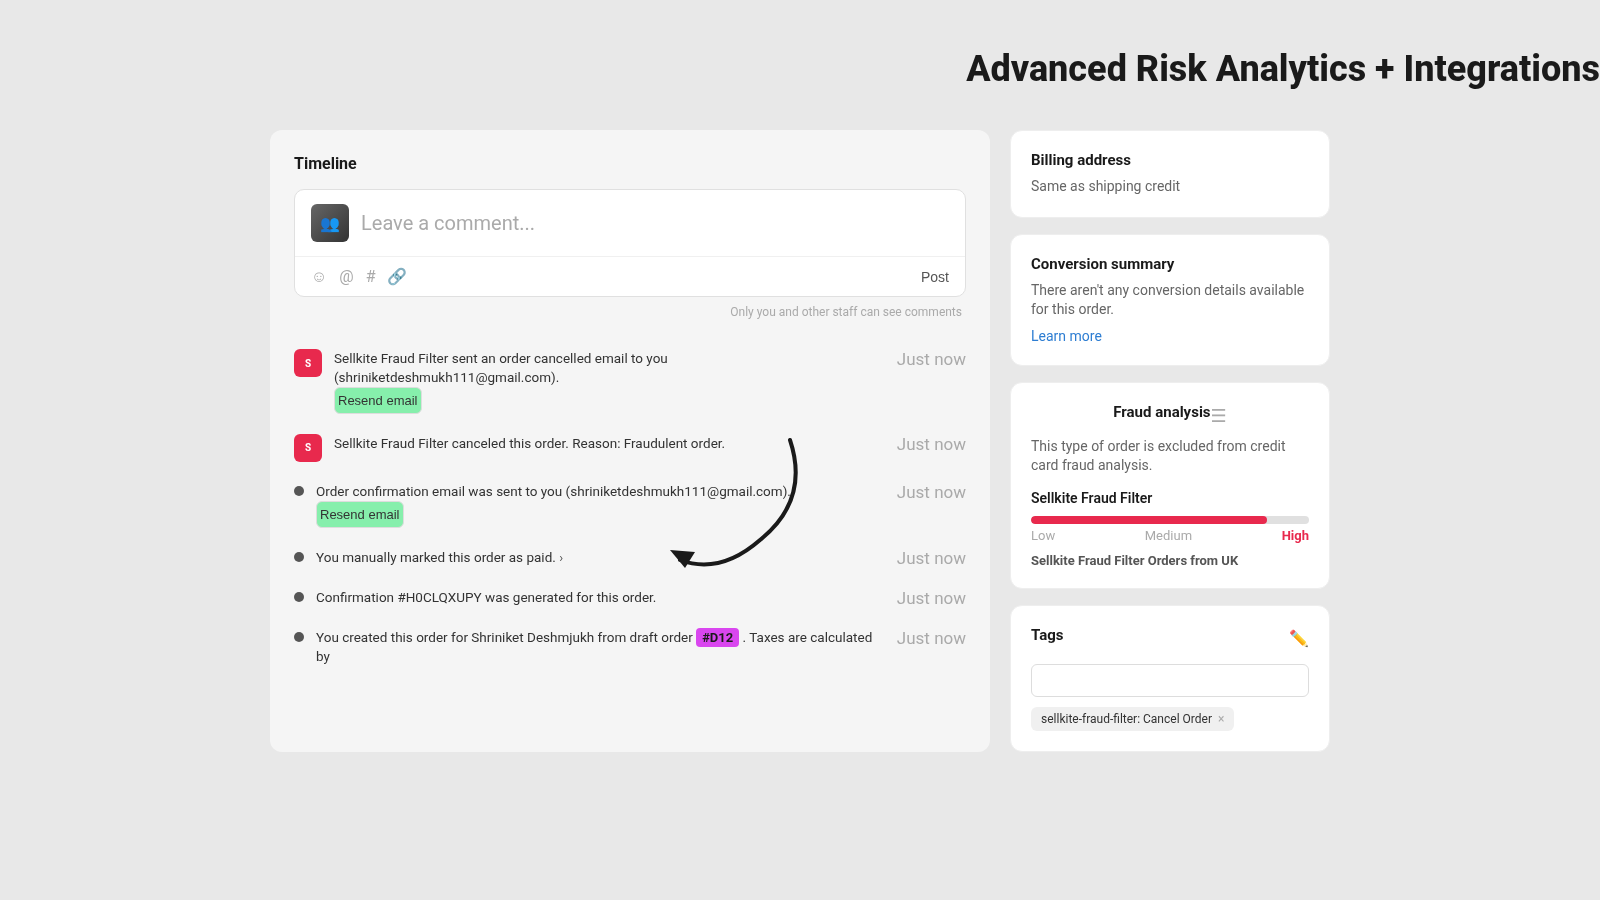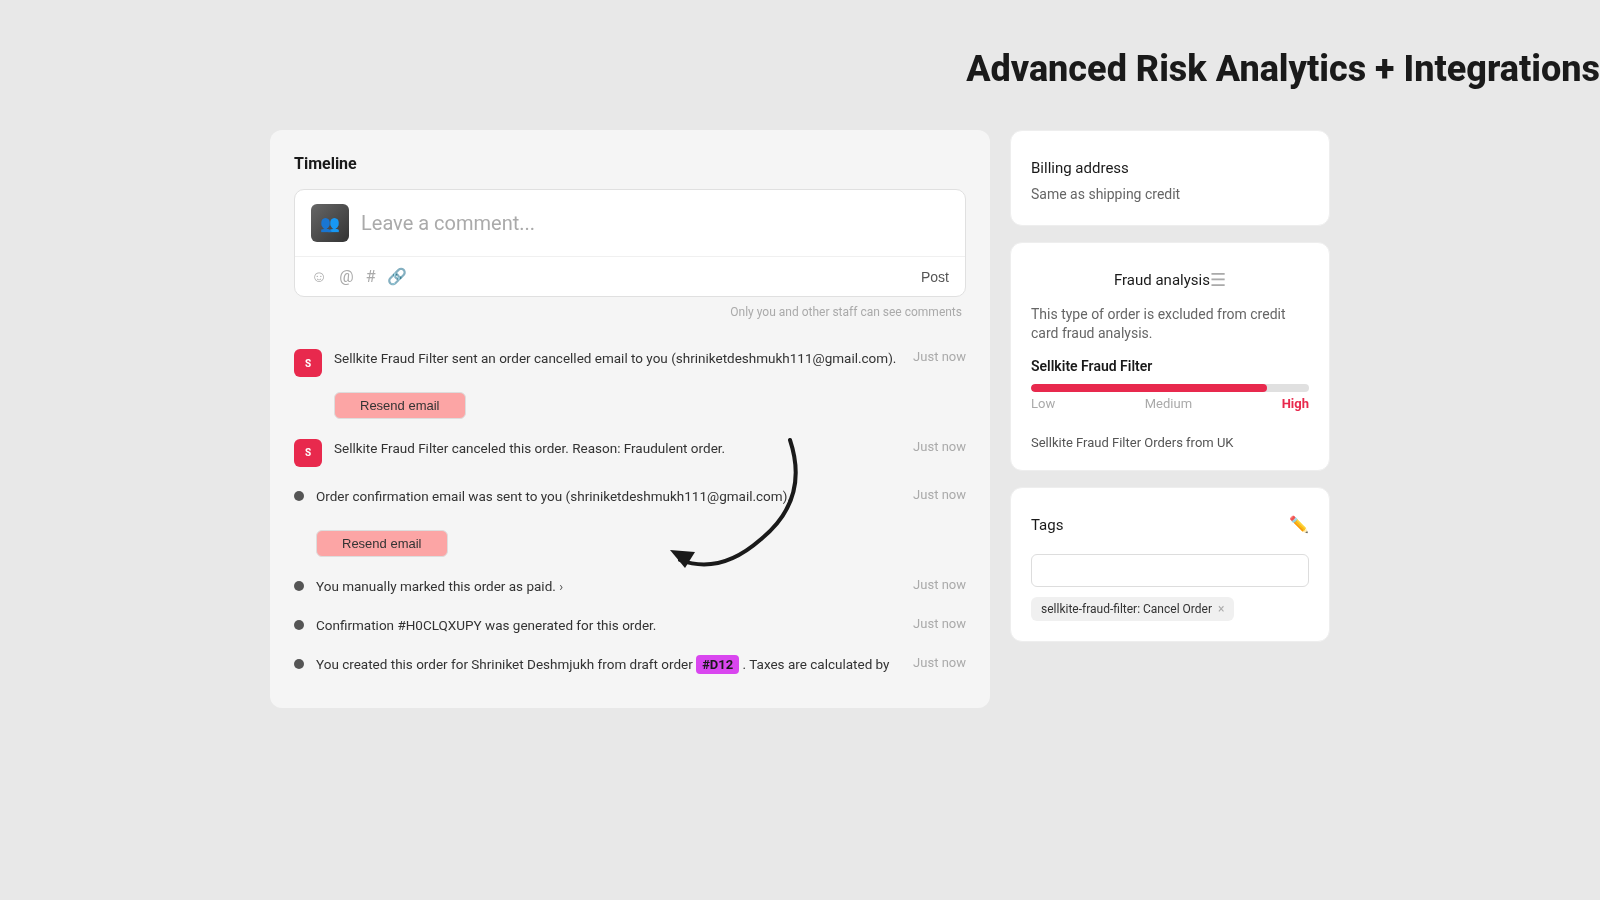--- a/index.html
+++ b/index.html
@@ -174,30 +174,30 @@
       min-width: 0;
     }
 
     .timeline-text {
       font-size: 13.5px;
       color: #333;
       line-height: 1.4;
     }
 
     .timeline-time {
-      font-size: 13px;
+      font-size: 17px;
       color: #aaa;
       flex-shrink: 0;
     }
 
     .resend-btn {
       display: inline-block;
-      margin-top: 24px;
-      padding: 5px 25px;
-      background: #fca5a5;
+      margin-top: 0;
+      padding: 5px 3px;
+      background: #86efac;
       border: 1px solid #ddd;
       border-radius: 6px;
       font-size: 13px;
       color: #333;
       cursor: pointer;
     }
 
     .order-link {
       color: #1a1a1a;
       font-weight: 700;
@@ -225,24 +225,23 @@
 
     .card {
       background: #fff;
       border-radius: 12px;
       padding: 20px;
       border: 1px solid #eee;
     }
 
     .card-title {
       font-size: 15px;
-      font-weight: 400;
+      font-weight: 700;
       color: #1a1a1a;
       margin-bottom: 8px;
-      margin-top: 8px;
     }
 
     .card-subtitle {
       font-size: 14px;
       color: #666;
       line-height: 1.4;
     }
 
     .learn-more {
       color: #2d7dd2;
@@ -311,21 +310,22 @@
     }
 
     .risk-label.active {
       color: #e8294d;
       font-weight: 700;
     }
 
     .fraud-source {
       font-size: 13px;
       color: #555;
-      margin-top: 24px;
+      margin-top: 10px;
+      font-weight: bold;
     }
 
     
     .tags-header {
       display: flex;
       align-items: center;
       justify-content: space-between;
       margin-bottom: 12px;
     }
 
@@ -475,20 +475,25 @@
     </div>
   </div>
 
   <div class="right-panel">
 
     <div class="card">
       <div class="card-title">Billing address</div>
       <div class="card-subtitle">Same as shipping credit</div>
     </div>
 
+    <div class="card">
+      <div class="card-title">Conversion summary</div>
+      <div class="card-subtitle">There aren't any conversion details available for this order.</div>
+      <a class="learn-more">Learn more</a>
+    </div>
 
     <div class="card">
       <div class="fraud-header">
         <div class="card-title">Fraud analysis</div>
         <span class="fraud-icon">☰</span>
       </div>
       <div class="fraud-description">This type of order is excluded from credit card fraud analysis.</div>
       <div class="fraud-filter-title">Sellkite Fraud Filter</div>
       <div class="risk-bar-container">
         <div class="risk-bar-track">

